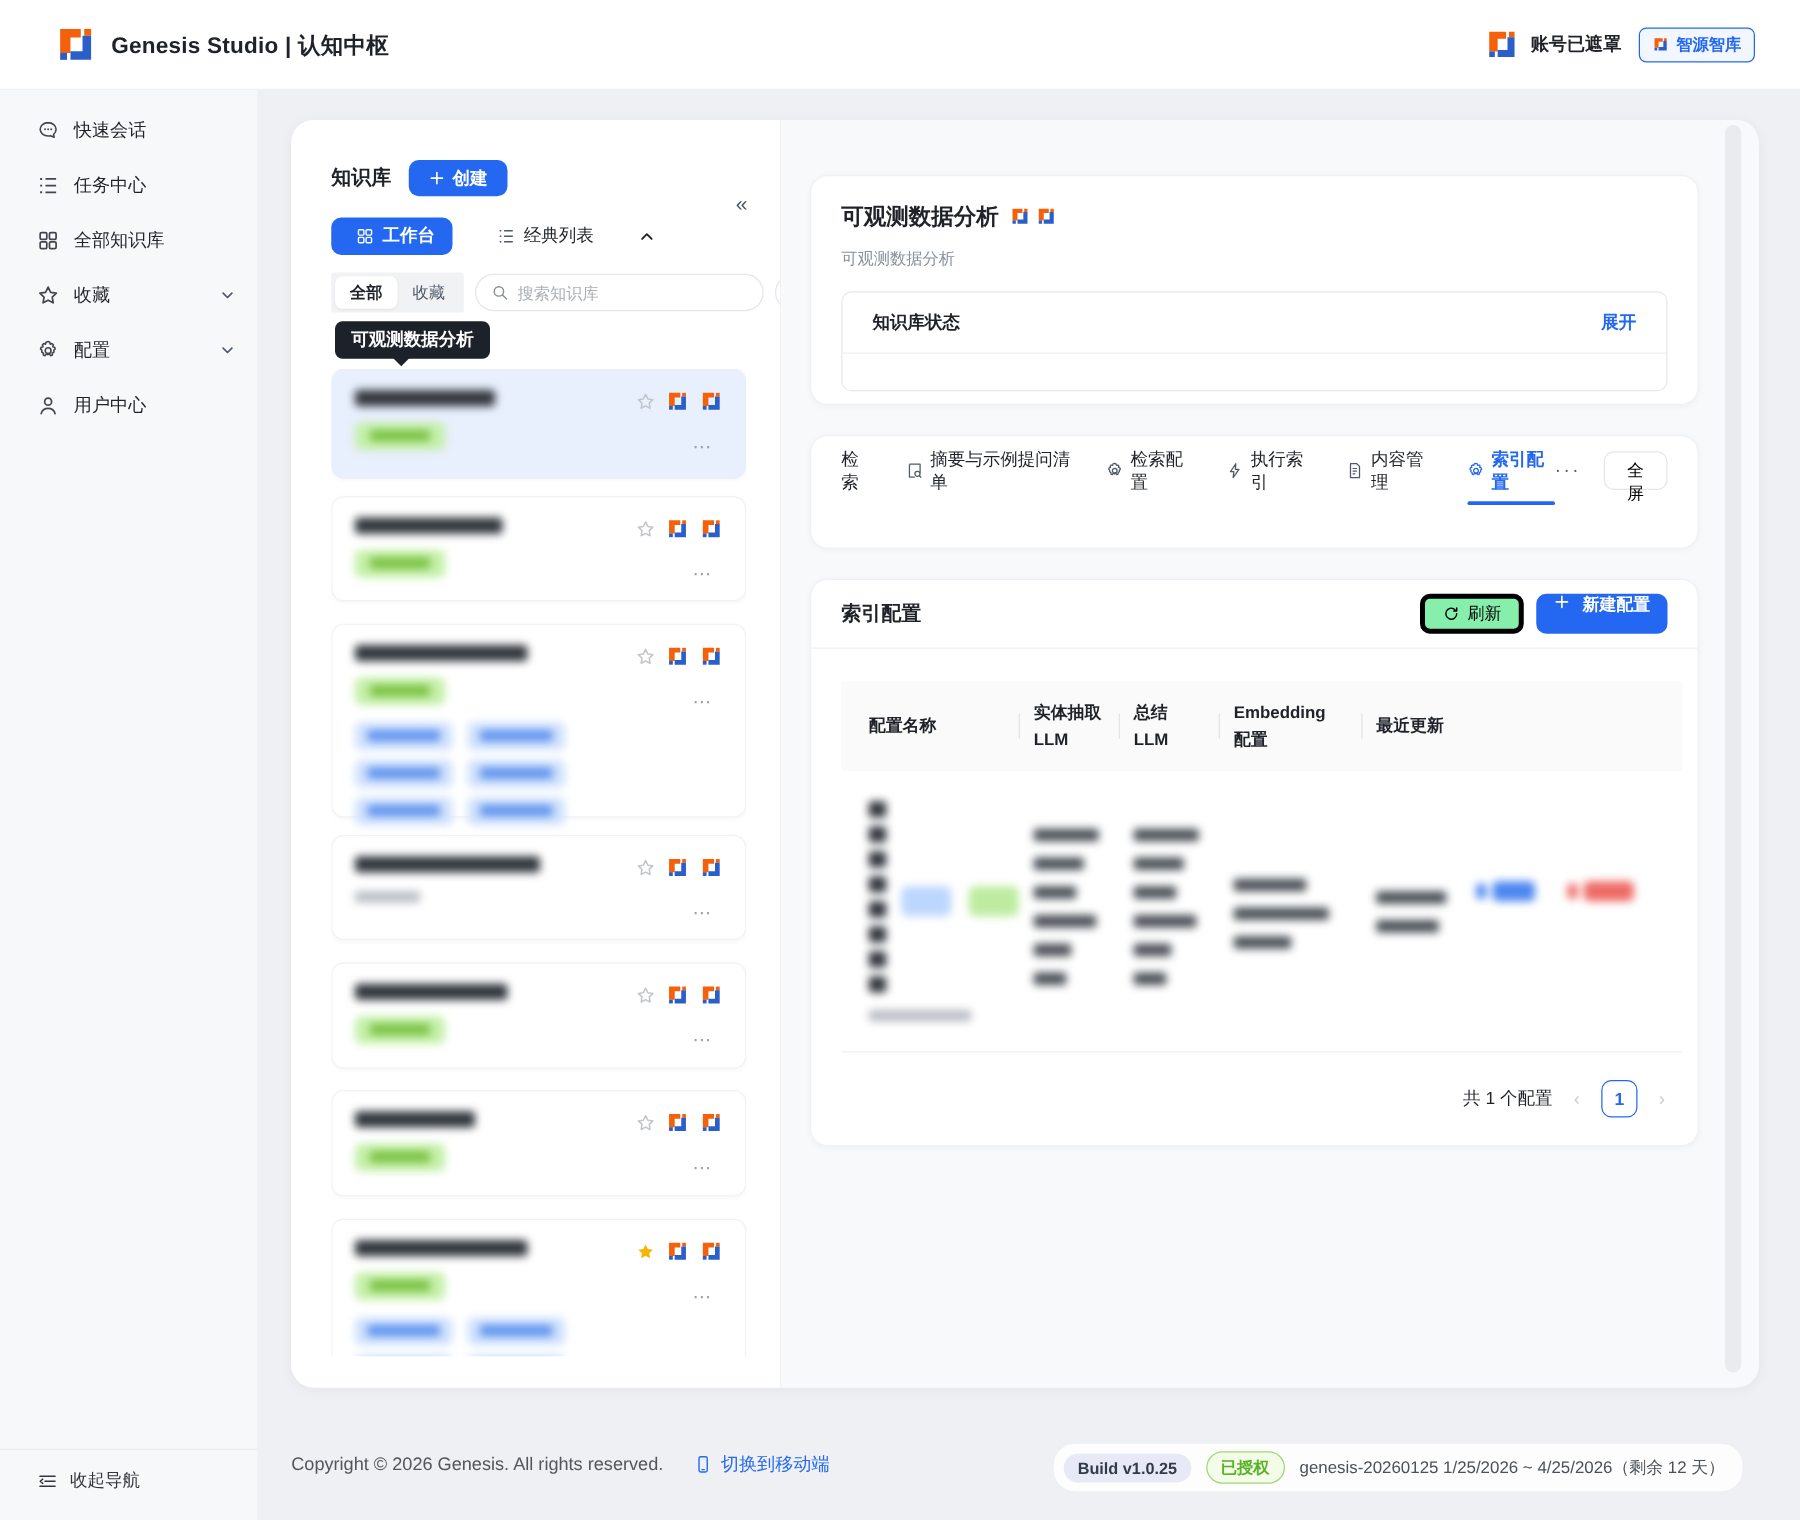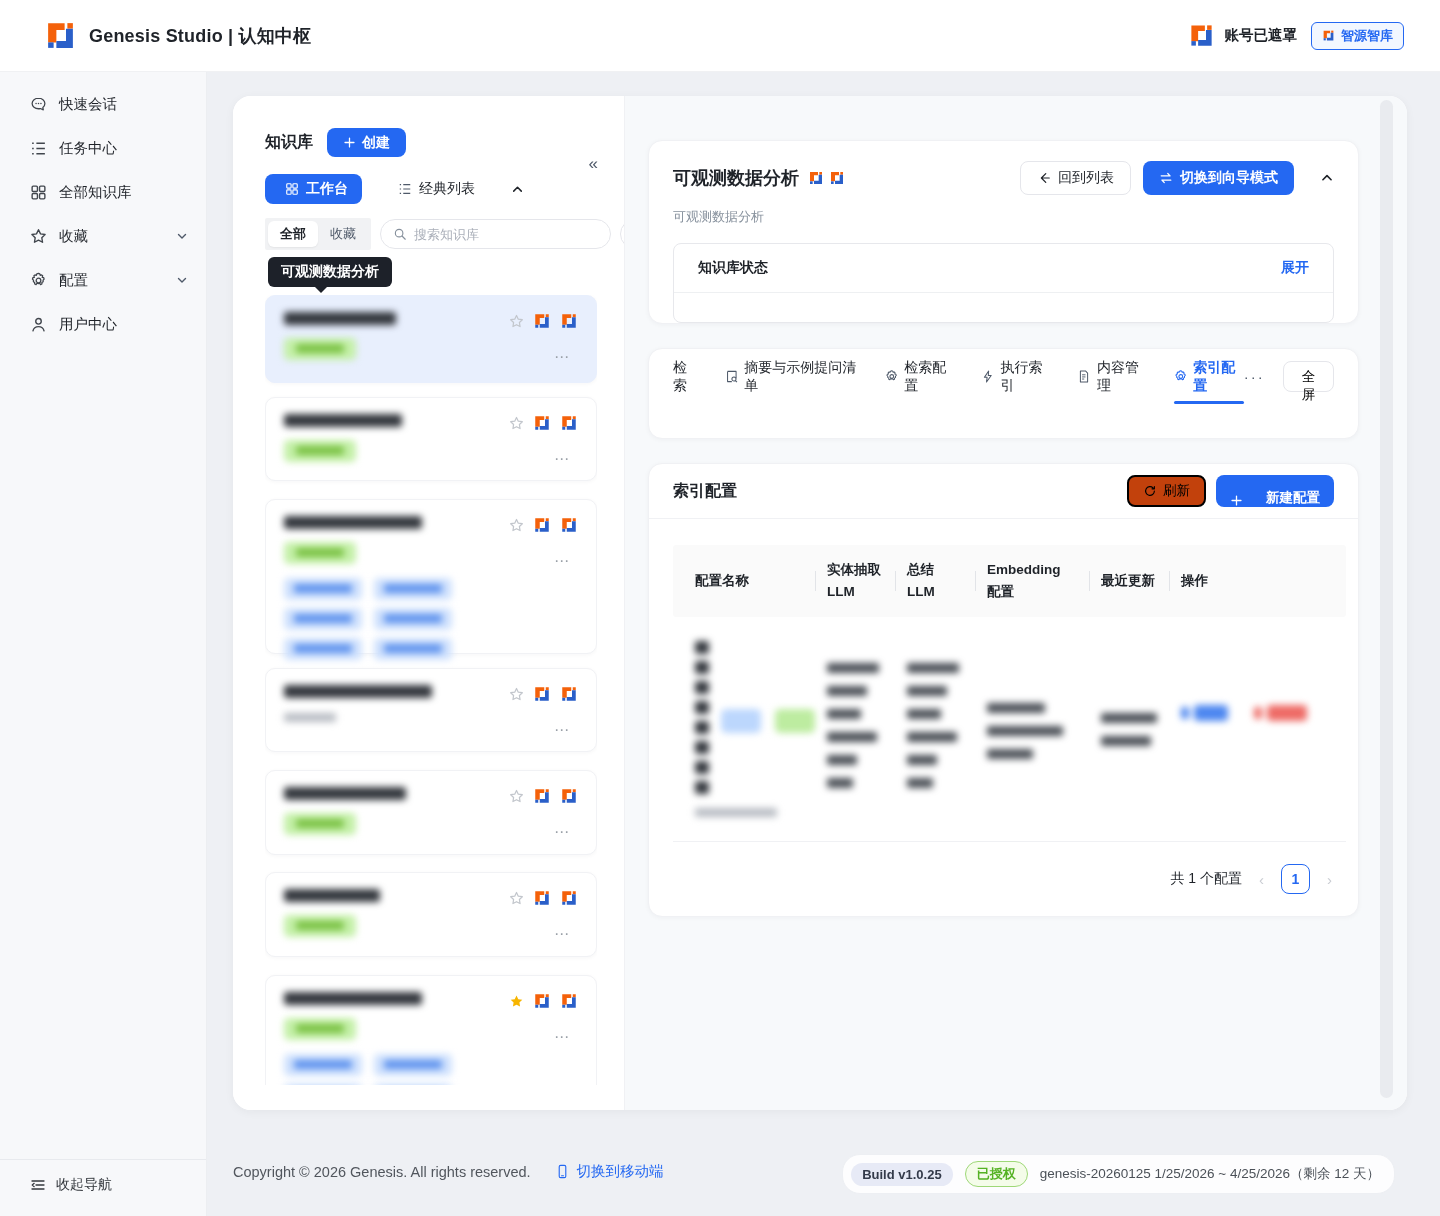--- a/index.html
+++ b/index.html
@@ -86,22 +86,22 @@
   .tab-item.active { color:#2468f2; font-weight:700; }
   .tab-item.active .t-ico { color:#2468f2; }
   .tab-item.active:after { content:""; position:absolute; left:0; right:0; bottom:0; height:3px; border-radius:2px; background:#2468f2; }
   .tabs-more { margin-left:auto; color:#4e5969; font-size:15px; letter-spacing:2px; cursor:pointer; }
   .btn-fullscreen { margin-left:18px; display:flex; align-items:flex-start; gap:6px; height:31px; padding:0 12px; border:1px solid #e5e6eb; border-radius:8px; background:#fff; font-size:13.5px; cursor:pointer; font-family:inherit;flex-direction:column; }
 
   .card-table { left:23px; top:367px; width:711px; height:454px; }
   .tbl-head-row { height:55px; display:flex; align-items:center; padding:0 24px; border-bottom:1px solid #f0f1f4; }
   .tbl-title { font-size:16px; font-weight:700; }
   .tbl-actions { margin-left:auto; display:flex; gap:10px; }
-  .btn-sm-outline { display:flex; align-items:center; gap:6px; height:32px; padding:0 14px; border:2px solid #000000; border-radius:8px; background:#c2410c; font-size:13.5px; cursor:pointer; font-family:inherit; }
-  .btn-sm-primary { display:flex; align-items:flex-end; gap:23px; height:32px; padding:0 14px; border:none; border-radius:8px; background:#2468f2; color:#fff; font-size:13.5px; font-weight:600; cursor:pointer; font-family:inherit; }
+  .btn-sm-outline { display:flex; align-items:center; gap:6px; height:32px; padding:0 14px; border:4px solid #000000; border-radius:8px; background:#86efac; font-size:13.5px; cursor:pointer; font-family:inherit; }
+  .btn-sm-primary { display:flex; align-items:flex-start; gap:10px; height:32px; padding:0 14px; border:none; border-radius:8px; background:#2468f2; color:#fff; font-size:13.5px; font-weight:600; cursor:pointer; font-family:inherit; }
 
   .grid-table { margin:26px 12px 0 24px; }
   .g-row { display:grid; grid-template-columns:142px 80px 80px 114px 80px 1fr; }
   .g-head { background:#fafafa; border-radius:3px; }
   .g-head .g-cell { min-height:72px; display:flex; align-items:center; font-size:13.5px; font-weight:700; color:#1f2329; padding:0 12px; position:relative; line-height:1.6; }
   .g-head .g-cell:first-child { padding-left:22px; }
   .g-head .g-cell + .g-cell:before { content:""; position:absolute; left:0; top:26px; height:20px; width:1px; background:#e2e4e8; }
   .g-body .g-cell { padding:24px 12px; }
   .g-body { border-bottom:1px solid #f0f1f4; }
   .name-cell { padding-left:22px !important; position:relative; }
@@ -495,37 +495,20 @@
       <div class="dt-row">
         <div class="dt-title">可观测数据分析</div>
         <div class="dt-logos">
           <svg width="16" height="16">
               <use href="#genesis-logo"></use>
             </svg>
           <svg width="16" height="16">
               <use href="#genesis-logo"></use>
             </svg>
         </div>
-        <div class="dt-actions">
-          <button class="btn-outline">
-            <svg width="14" height="14">
-                <use href="#i-arrow-left"></use>
-              </svg>
-            <span>回到列表</span>
-          </button>
-          <button class="btn-primary">
-            <svg width="14" height="14" style="color:#fff">
-                <use href="#i-swap"></use>
-              </svg>
-            <span>切换到向导模式</span>
-          </button>
-          <svg class="dt-chevron" width="14" height="14">
-              <use href="#i-chev-up"></use>
-            </svg>
-        </div>
       </div>
       <div class="dt-sub">可观测数据分析</div>
       <div class="status-card">
         <div class="status-row">
           <div class="status-title">知识库状态</div>
           <div class="link-expand">展开</div>
         </div>
       </div>
     </div>
 
@@ -595,21 +578,20 @@
         </div>
       </div>
 
       <div class="grid-table">
         <div class="g-row g-head">
           <div class="g-cell">配置名称</div>
           <div class="g-cell">实体抽取 LLM</div>
           <div class="g-cell">总结 LLM</div>
           <div class="g-cell">Embedding 配置</div>
           <div class="g-cell">最近更新</div>
-          <div class="g-cell">操作</div>
         </div>
 
         <div class="g-row g-body">
           <div class="g-cell name-cell">
             <div class="vchar-stack blur">
               <div class="vchar"></div>
                 <div class="vchar"></div>
                 <div class="vchar"></div>
                 <div class="vchar"></div>
               <div class="vchar"></div>

